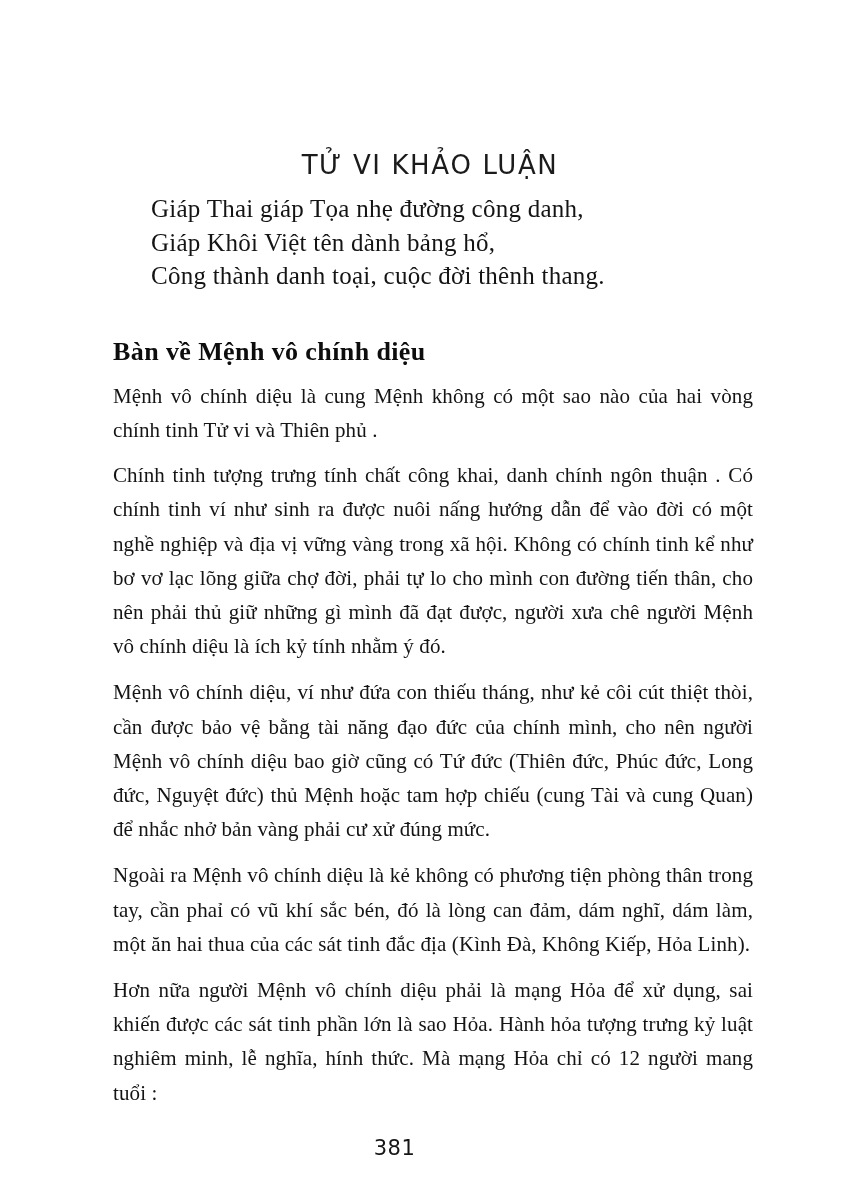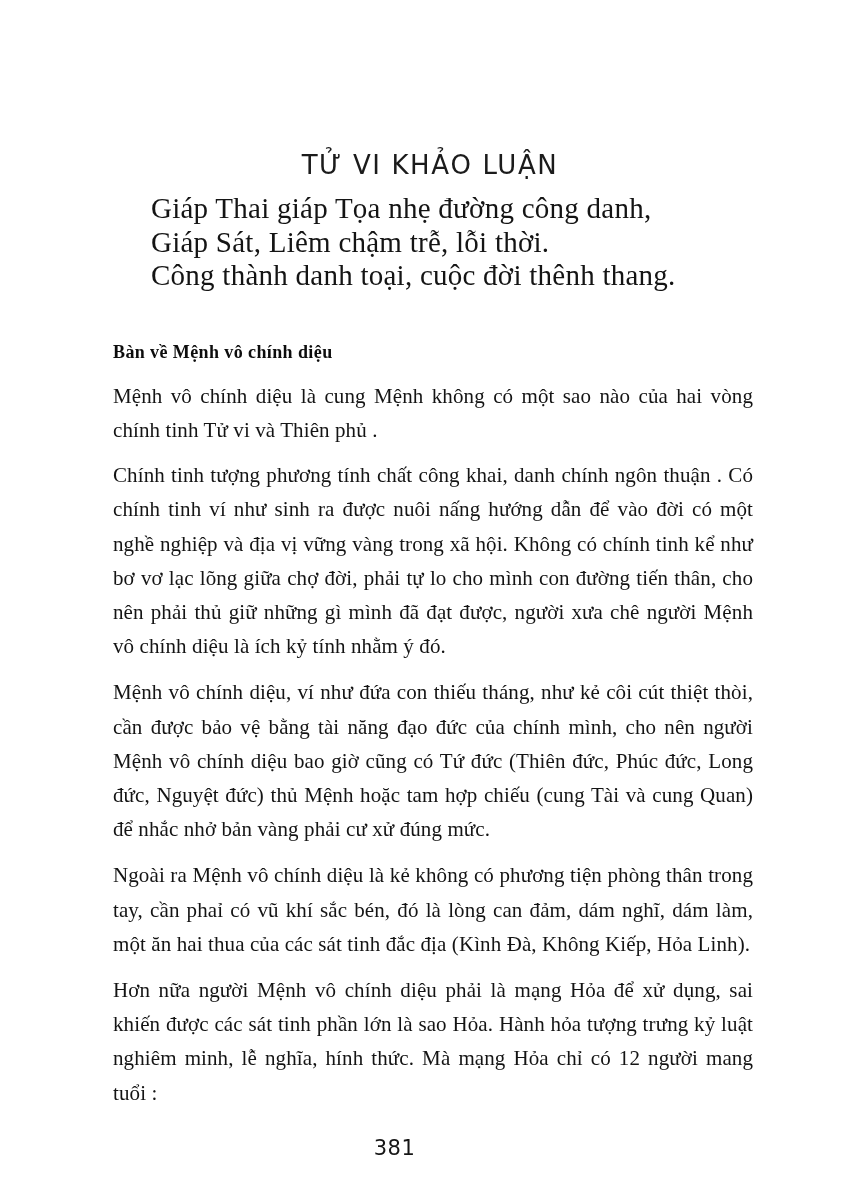--- a/index.html
+++ b/index.html
@@ -38,29 +38,29 @@
     top: 192px;
     left: 113px;
     width: 640px;
   }
 
   .poem {
     margin: 0 0 44px 0;
     padding-left: 38px;
   }
   .poem .line {
-    font-size: 29px;
+    font-size: 25px;
     line-height: 33.6px;
     letter-spacing: 0.25px;
     white-space: nowrap;
     color: #141414;
   }
 
   .section-heading {
-    font-size: 18px;
+    font-size: 26px;
     font-weight: bold;
     line-height: 30px;
     letter-spacing: 0.4px;
     margin: 0 0 12px 0;
     color: #0d0d0d;
   }
 
   p.para {
     margin: 0 0 12px 0;
     font-size: 21px;
@@ -112,33 +112,33 @@
 <body>
 
 <div class="page">
 
   <div class="running-head">TỬ VI KHẢO LUẬN</div>
 
   <div class="body-block">
 
     <div class="poem">
       <div class="line">Giáp Thai giáp Tọa nhẹ đường công danh,</div>
-      <div class="line">Giáp Sát, Liêm chậm trễ, lỗi thời.</div>
+      <div class="line">Giáp Khôi Việt tên dành bảng hổ,</div>
       <div class="line">Công thành danh toại, cuộc đời thênh thang.</div>
     </div>
 
     <div class="section-heading">Bàn về Mệnh vô chính diệu</div>
 
     <p class="para tight">
       <span class="ln first-indent">Mệnh vô chính diệu là cung Mệnh không có một sao nào của</span>
       <span class="ln last">hai vòng chính tinh Tử vi và Thiên phủ .</span>
     </p>
 
     <p class="para">
-      <span class="ln">Chính tinh tượng phương tính chất công khai, danh chính ngôn</span>
+      <span class="ln">Chính tinh tượng trưng tính chất công khai, danh chính ngôn</span>
       <span class="ln">thuận . Có chính tinh ví như sinh ra được nuôi nấng hướng dẫn</span>
       <span class="ln">để vào đời có một nghề nghiệp và địa vị vững vàng trong xã</span>
       <span class="ln">hội. Không có chính tinh kể như bơ vơ lạc lõng giữa chợ đời,</span>
       <span class="ln">phải tự lo cho mình con đường tiến thân, cho nên phải thủ giữ</span>
       <span class="ln">những gì mình đã đạt được, người xưa chê người Mệnh vô</span>
       <span class="ln last">chính diệu là ích kỷ tính nhằm ý đó.</span>
     </p>
 
     <p class="para">
       <span class="ln">Mệnh vô chính diệu, ví như đứa con thiếu tháng, như kẻ côi cút</span>

